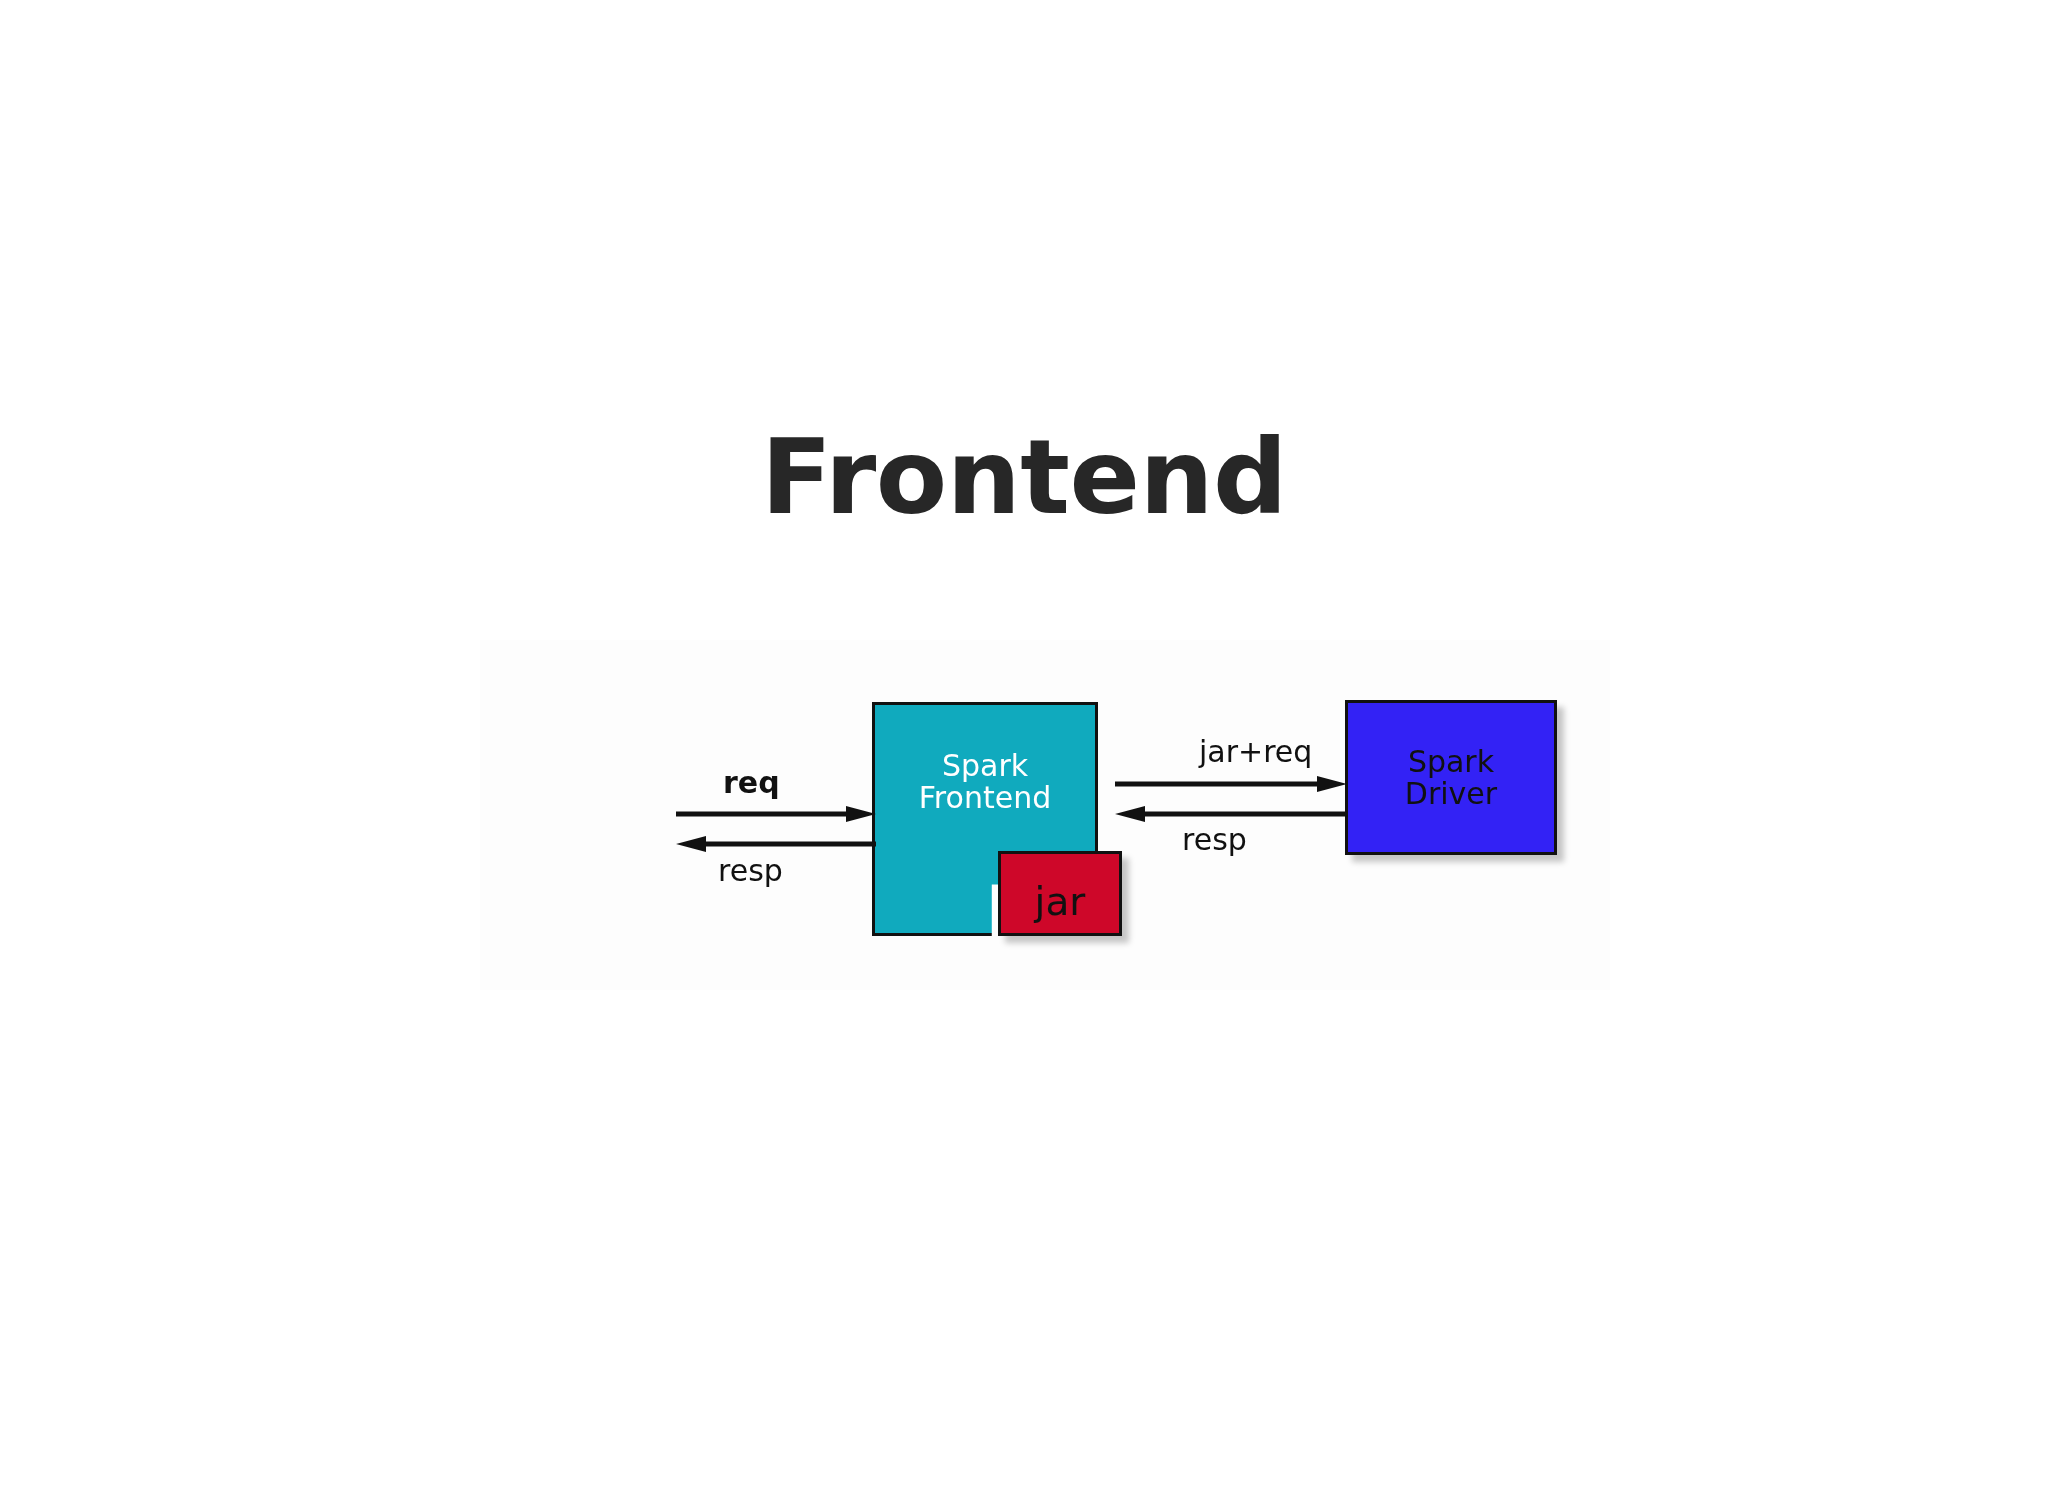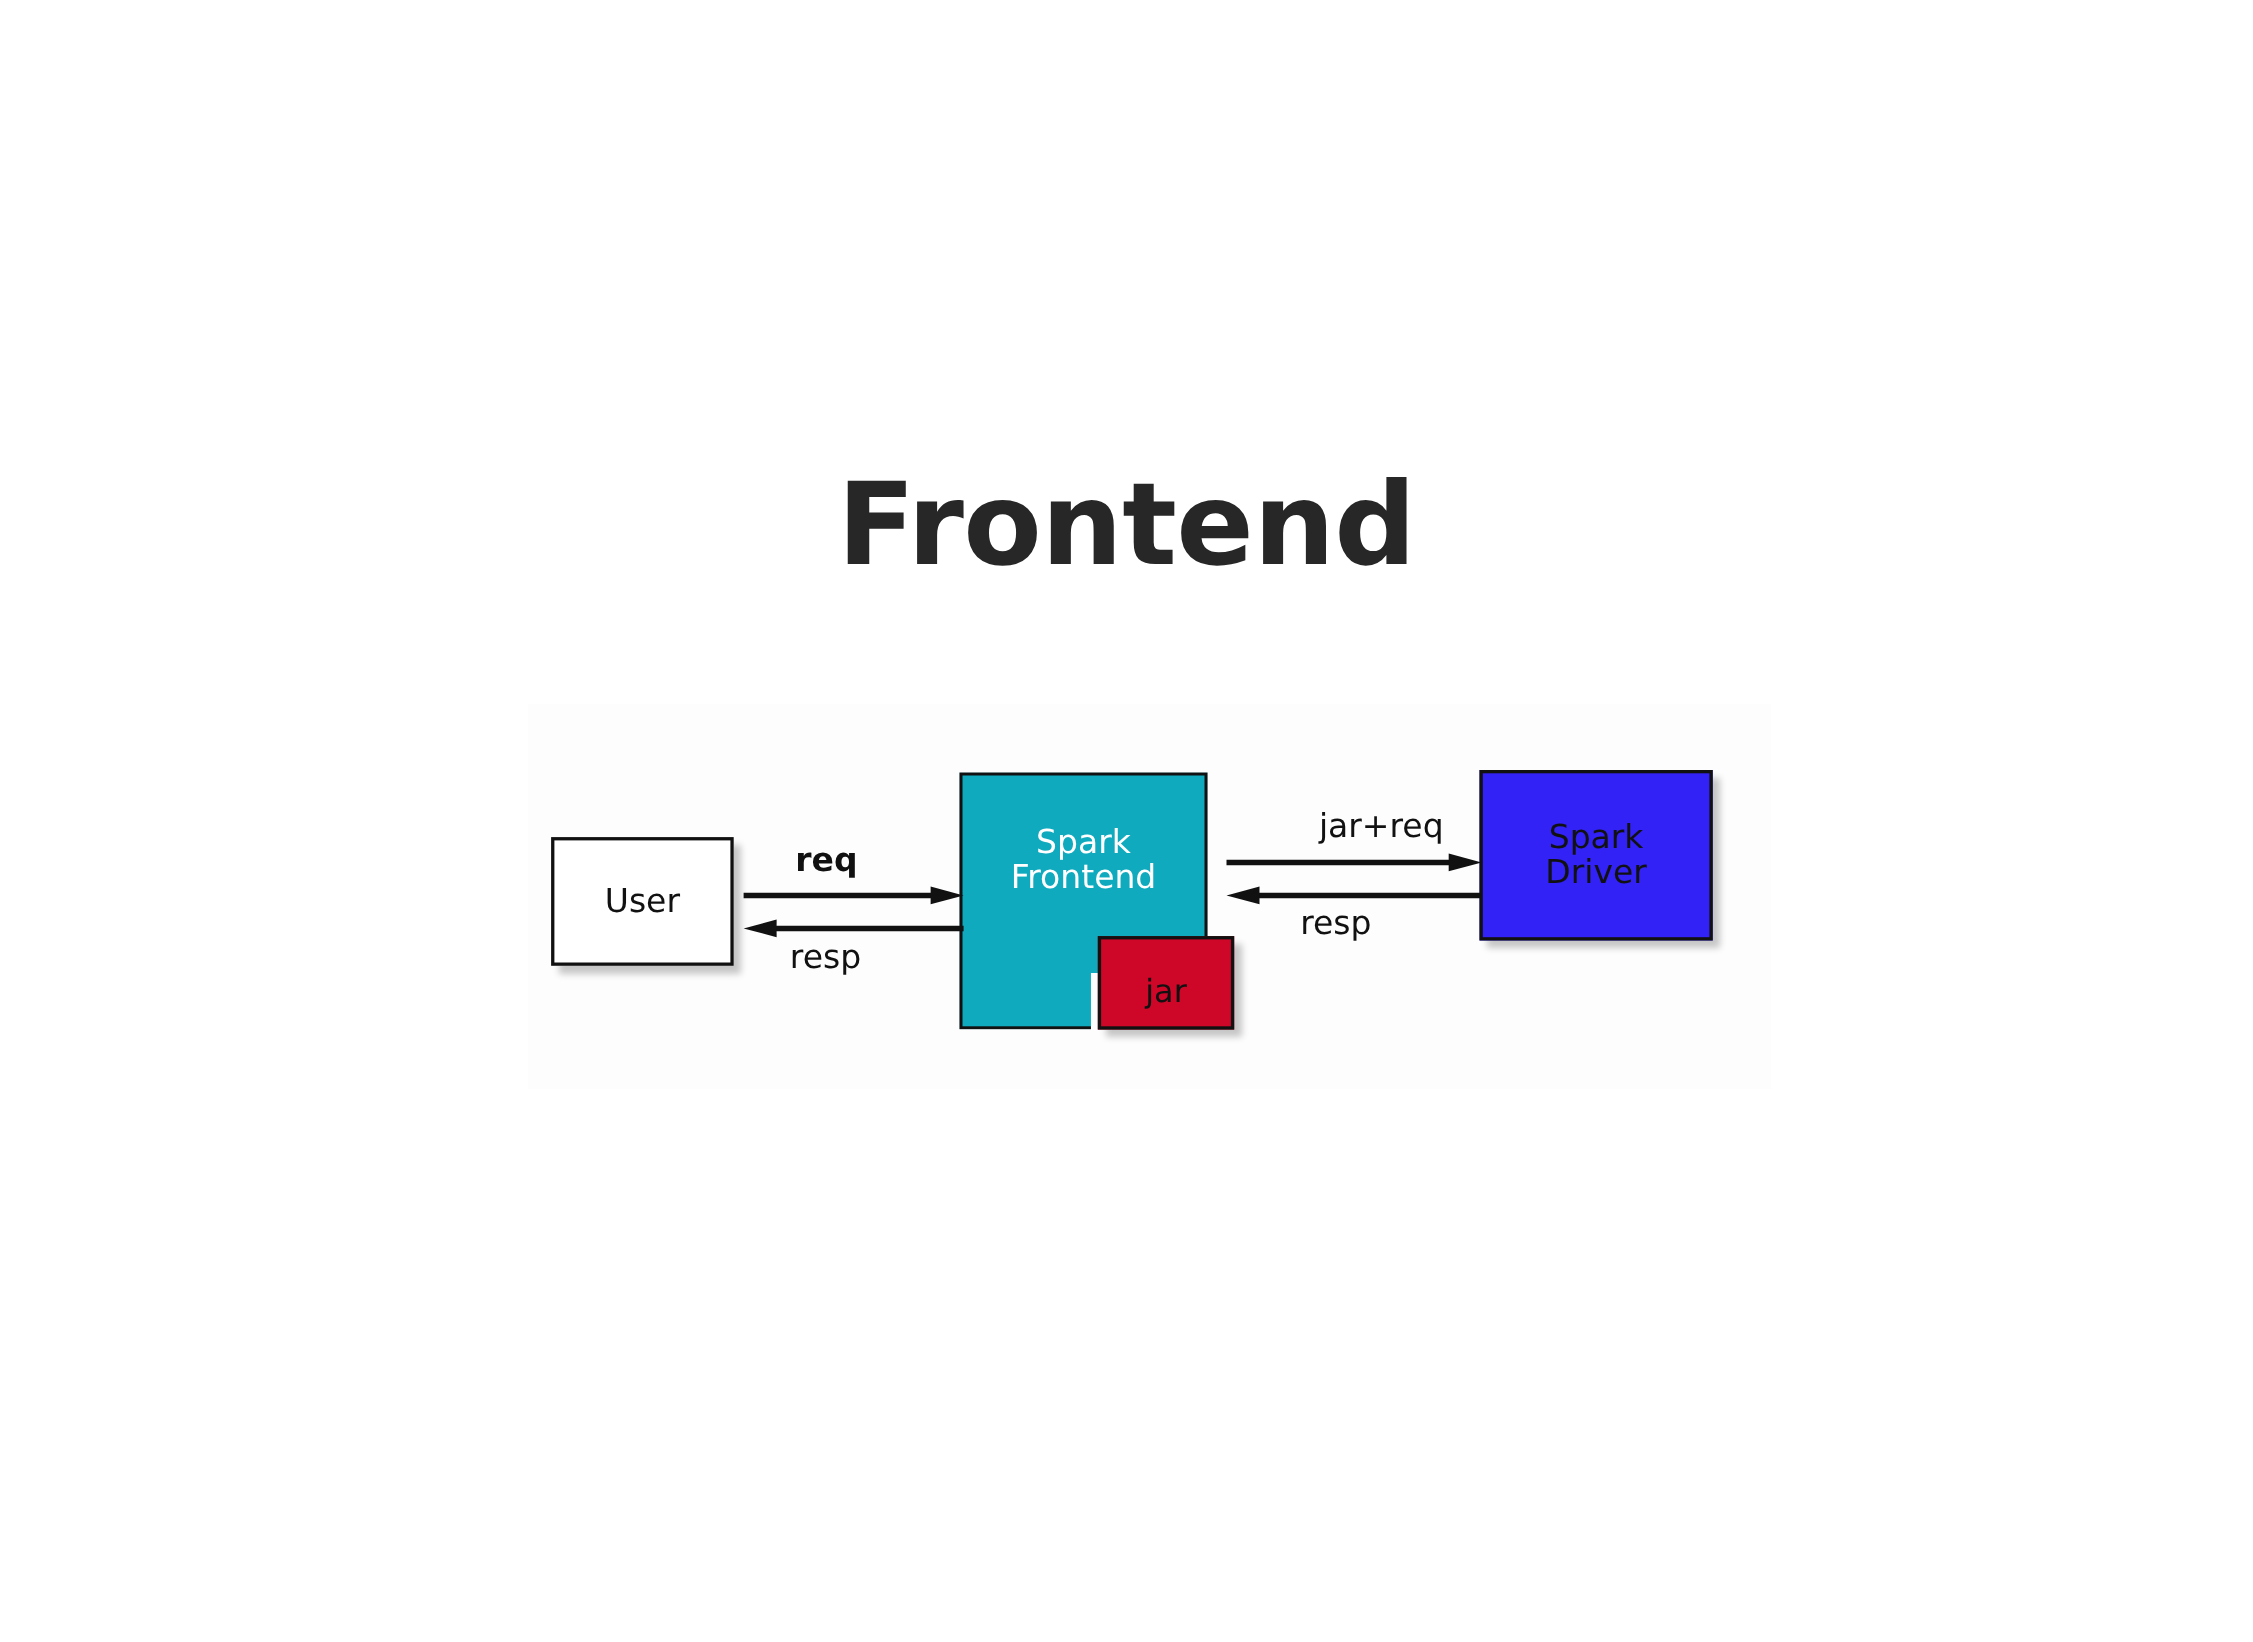--- a/index.html
+++ b/index.html
@@ -99,21 +99,21 @@
   }
 
   
   #node-jar {
     left: 518px;  top: 211px;
     width: 124px; height: 85px;
     background: #CE0729;
   }
   #node-jar .node-label {
     color: #111111;
-    font-size: 29px;
+    font-size: 39px;
     margin-top: 16px;
     text-align: right;
   }
 
   
   #node-driver {
     left: 865px;  top: 60px;
     width: 212px; height: 155px;
     background: #3322F5;
   }
@@ -151,23 +151,20 @@
   #label-jarreq { left: 680px; top: 94px; margin-left: 39px; }
   #label-dresp  { left: 702px; top: 182px; }
 </style>
 </head>
 <body>
 
 <div id="slide-title">Frontend</div>
 
 <div id="diagram">
 
-  <div class="node" id="node-user">
-    <span class="node-label">User</span>
-  </div>
 
   <div id="node-frontend" class="node">
     <div class="fe-shape"></div>
     <div class="fe-label">Spark
 Frontend</div>
   </div>
 
   <div class="node" id="node-jar">
     <span class="node-label">jar</span>
   </div>

